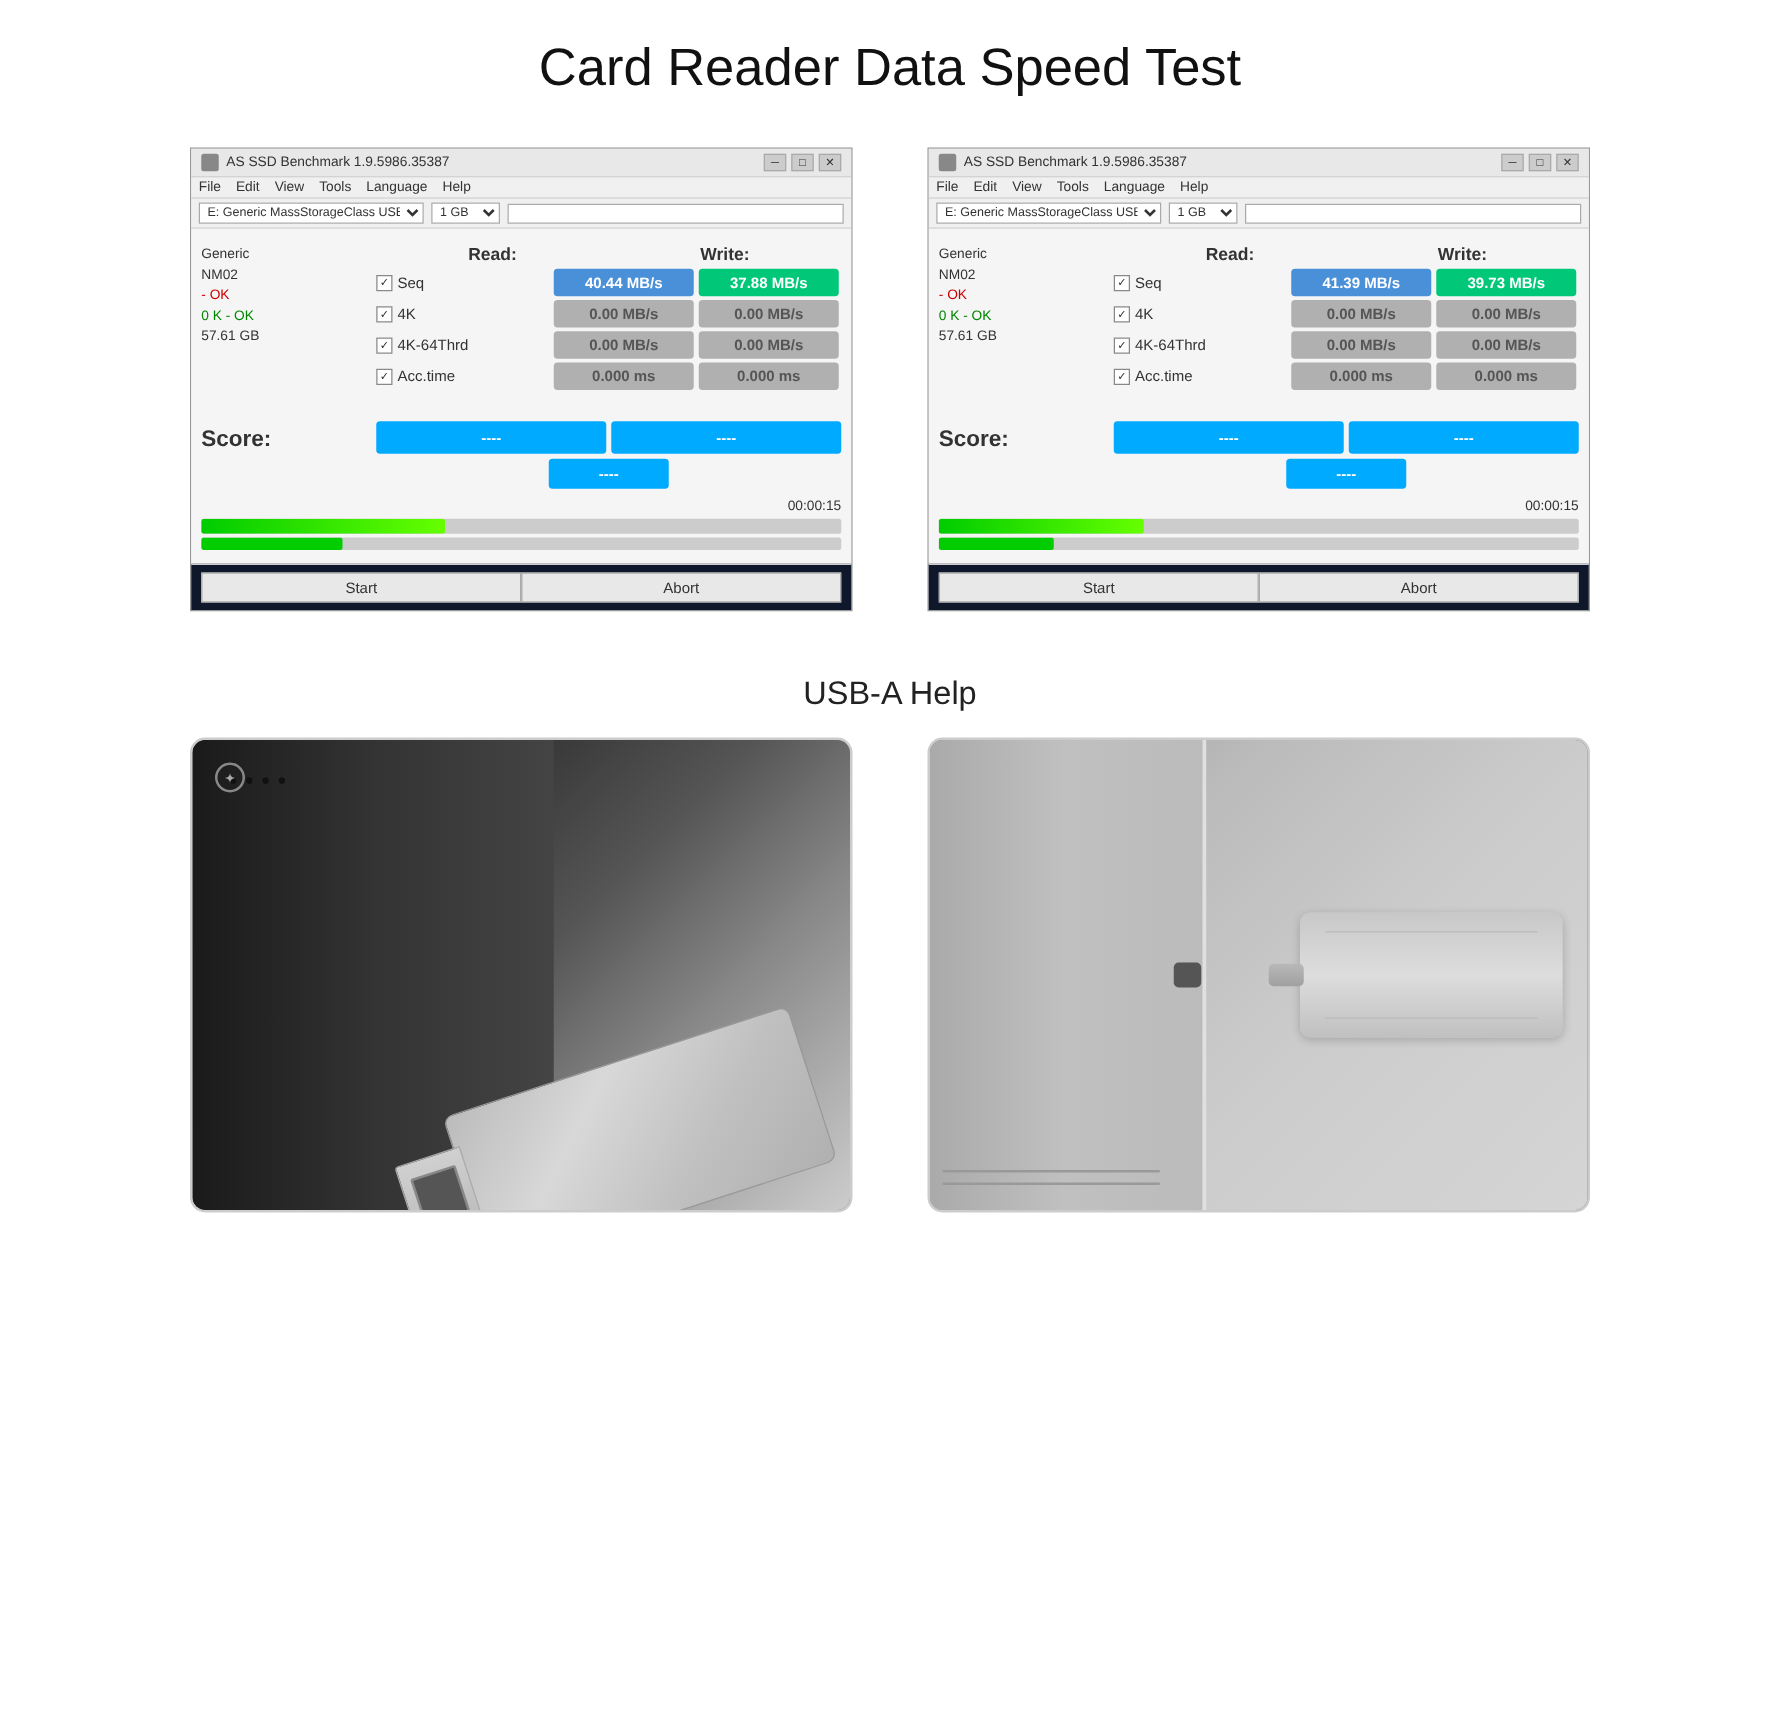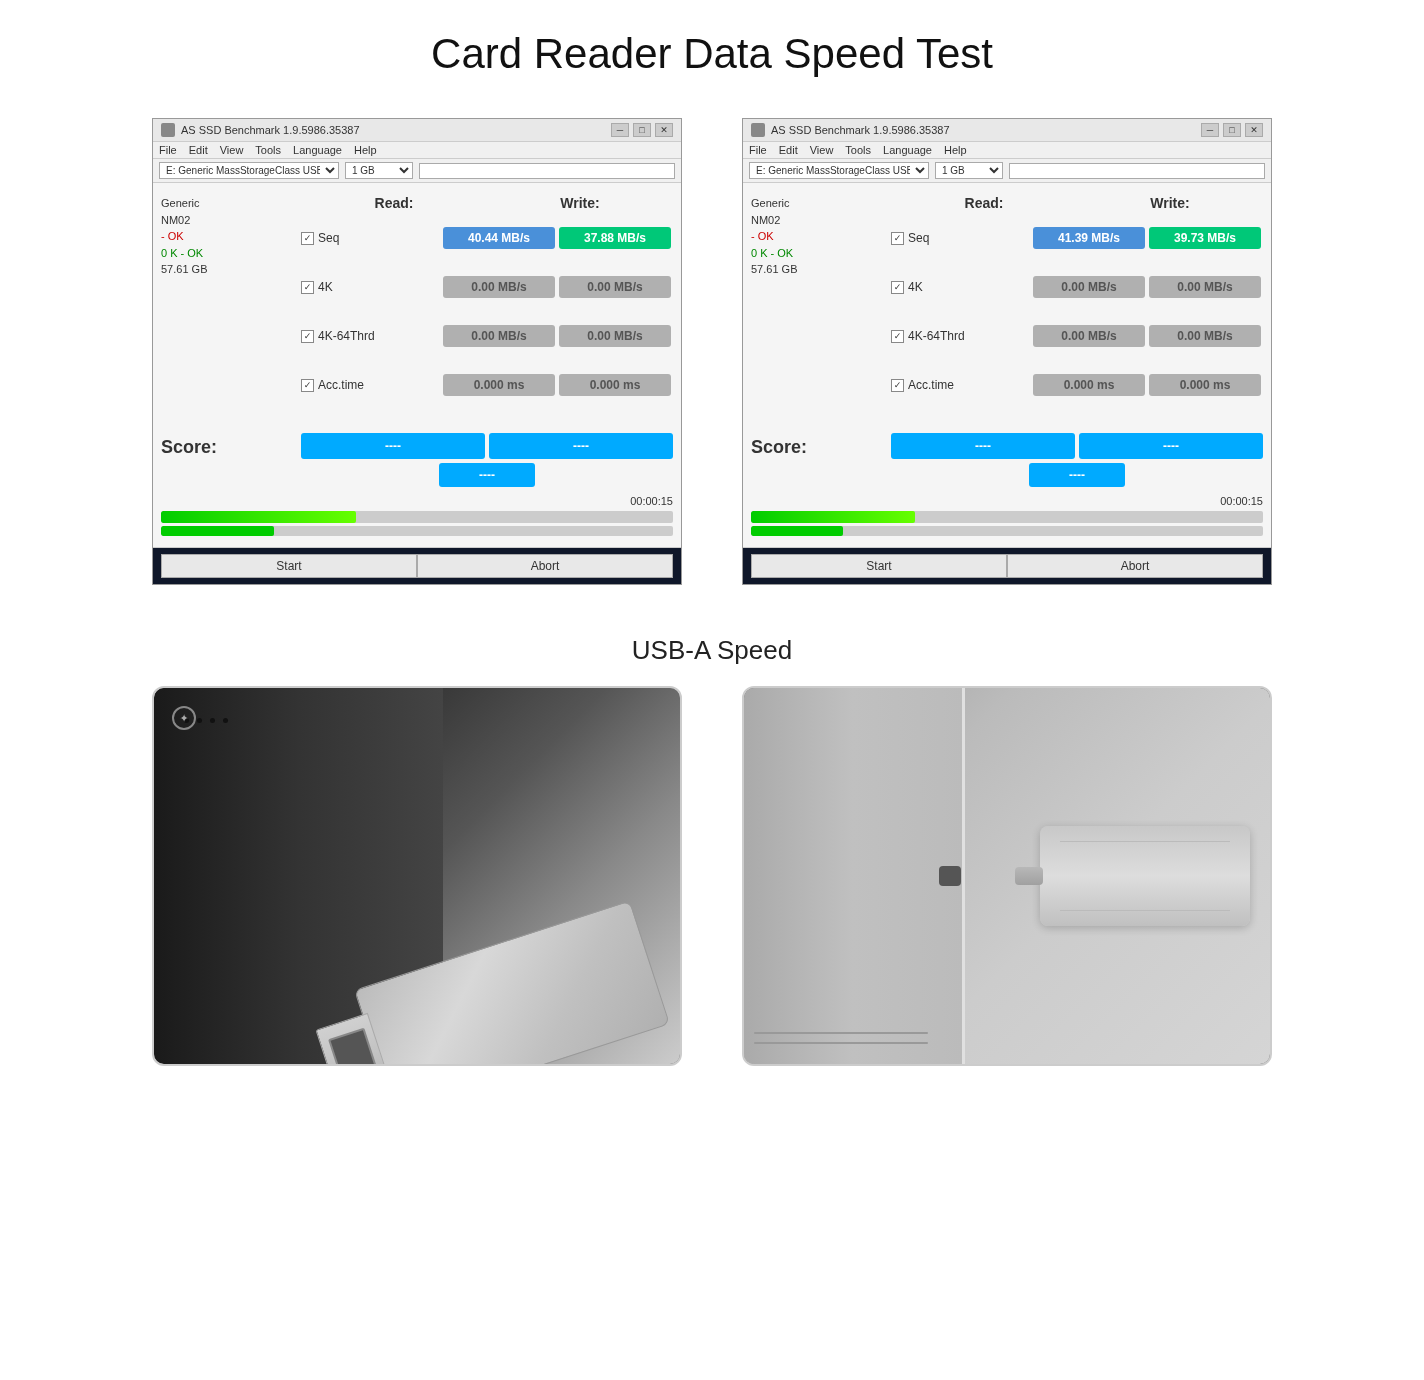--- a/index.html
+++ b/index.html
@@ -94,21 +94,21 @@
       padding: 1px 2px;
       color: #333;
       width: 180px;
     }
     .size-select {
       font-size: 10px;
       background: #fff;
       border: 1px solid #aaa;
       padding: 1px 2px;
       color: #333;
-      width: 68px;
+      width: 55px;
     }
     .bench-content {
       background: #f5f5f5;
       padding: 8px;
     }
     .bench-main {
       display: flex;
       gap: 0;
     }
     .bench-left {
@@ -161,21 +161,21 @@
       justify-content: center;
       font-size: 9px;
     }
     .bench-val {
       flex: 1;
       text-align: center;
       font-size: 12px;
       font-weight: bold;
       padding: 4px 6px;
       border-radius: 3px;
-      margin: 12px 2px;
+      margin: 0 2px;
     }
     .val-blue { background: #4a90d9; color: #fff; }
     .val-green { background: #00c878; color: #fff; }
     .val-gray { background: #b0b0b0; color: #555; }
     .score-section {
       display: flex;
       align-items: flex-start;
       margin-top: 22px;
       gap: 0;
     }
@@ -540,21 +540,21 @@
 
     <div class="button-row">
       <button class="bench-btn">Start</button>
       <button class="bench-btn">Abort</button>
     </div>
   </div>
 
 </div>
 
 <div class="port-labels-row">
-  <div class="port-label">USB-A Speed</div>
+  <div class="port-label">USB-A Help</div>
 </div>
 
 <div class="photos-row">
 
   <div class="photo-box">
     <div style="width:100%;height:100%;position:relative;background:linear-gradient(135deg,#1a1a1a 0%,#2e2e2e 25%,#555 50%,#888 70%,#aaa 85%,#ccc 100%);border-radius:10px;overflow:hidden;">
 
       <div style="position:absolute;left:0;top:0;width:55%;height:100%;background:linear-gradient(to right,#1a1a1a,#333,#444);border-radius:10px 0 0 10px;"></div>
 
       <div style="position:absolute;left:30px;top:30px;display:grid;grid-template-columns:repeat(6,8px);gap:5px;">

